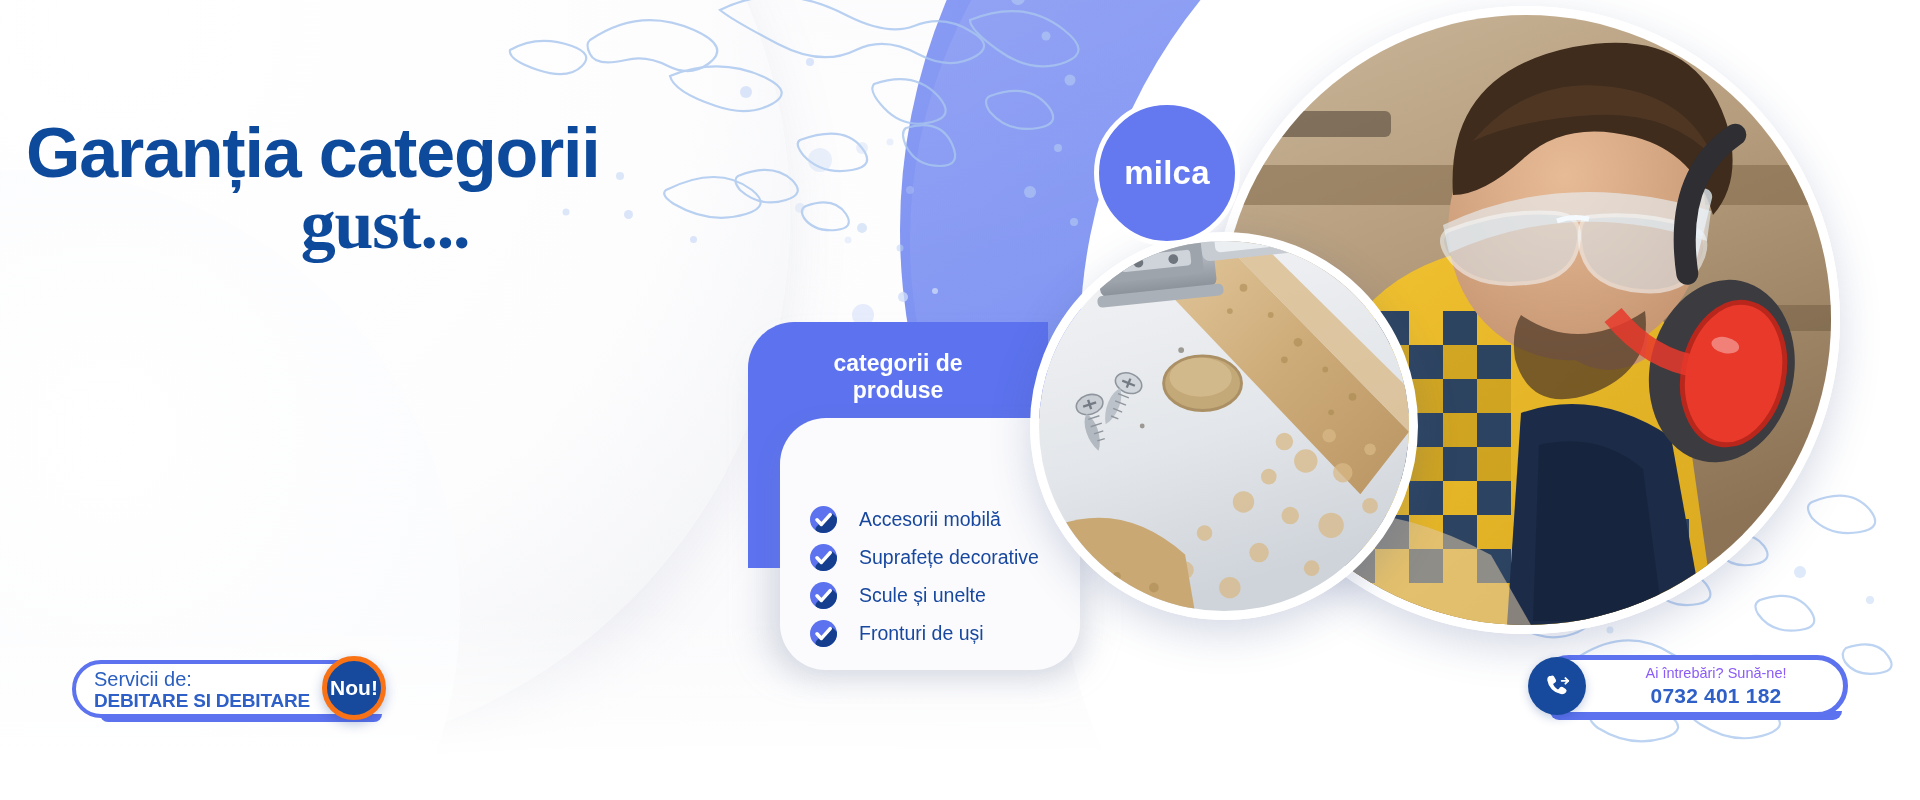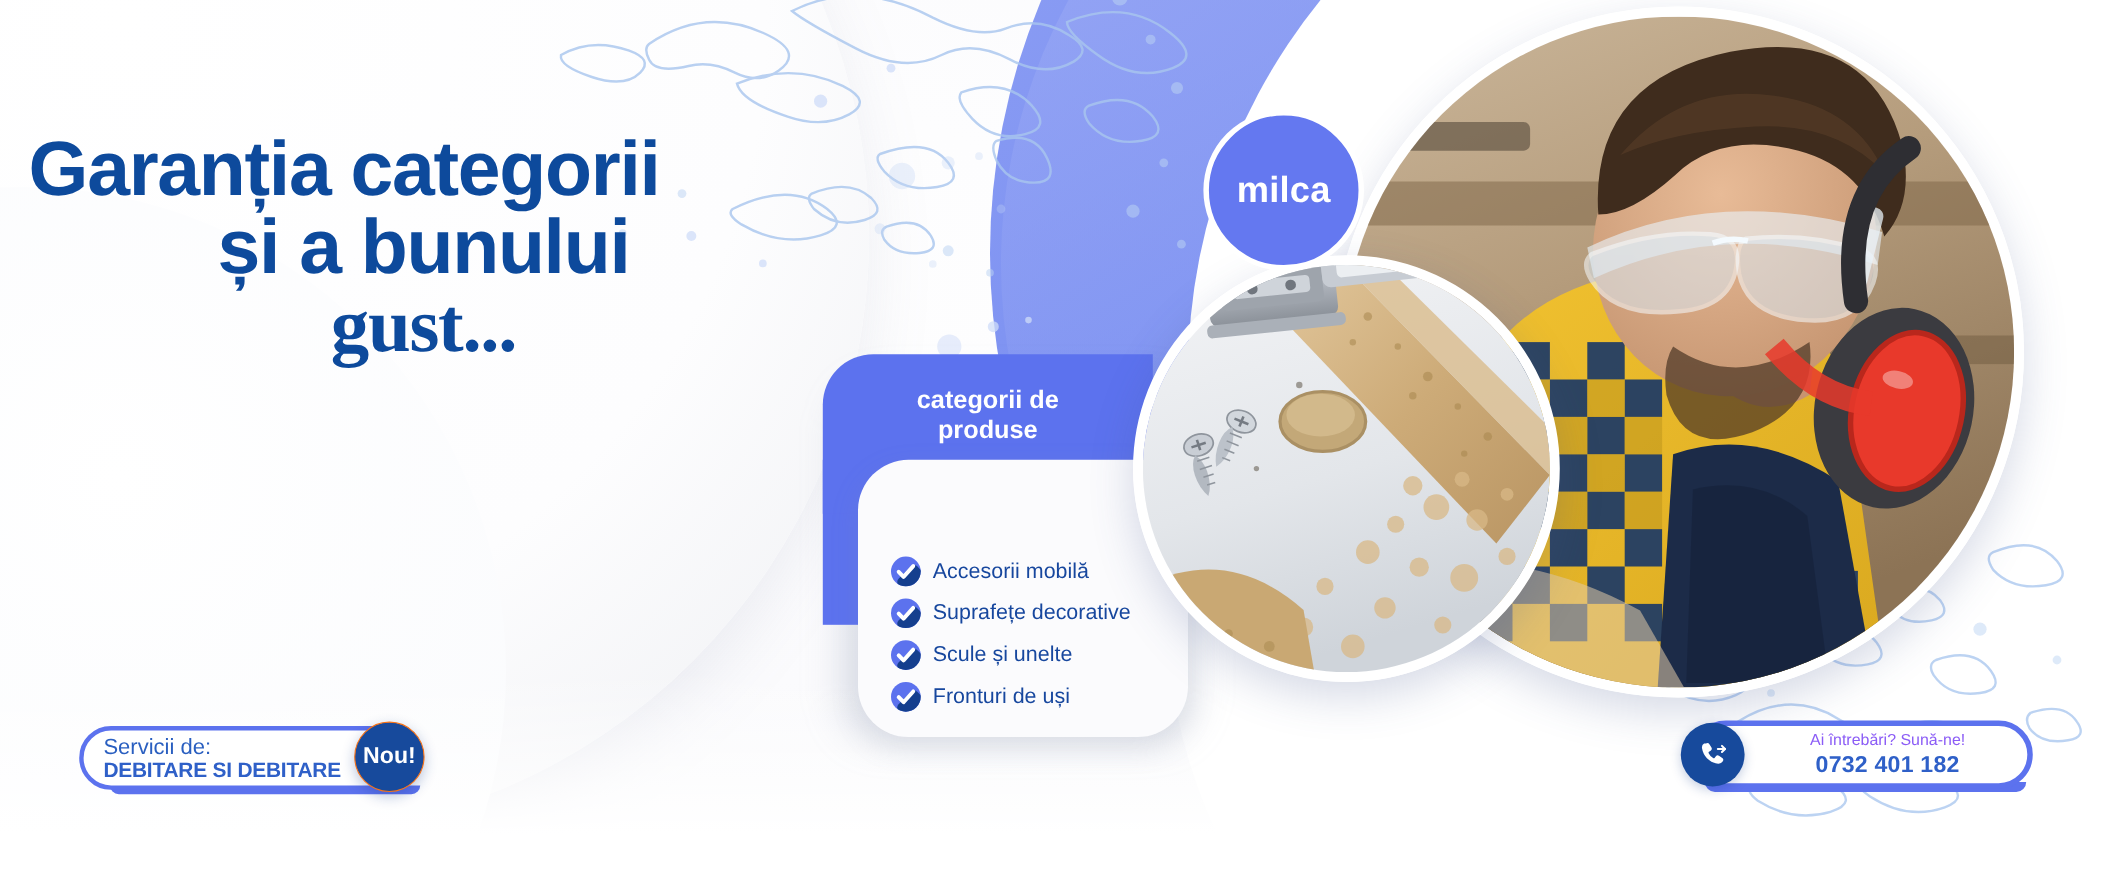--- a/index.html
+++ b/index.html
@@ -213,21 +213,21 @@
   }
   .cat-list {
     position: absolute;
     left: 62px; top: 182px;
     width: 290px;
     z-index: 5;
   }
   .cat-item {
     display: flex;
     align-items: center;
-    gap: 11px;
+    gap: 22px;
     margin-bottom: 8px;
     height: 30px;
   }
   .cat-item-label {
     color: #17479e;
     font-size: 19.5px;
     font-weight: 400;
     white-space: nowrap;
   }
   .check-badge {
@@ -322,21 +322,21 @@
     line-height: 1.12;
   }
   .svc-line1 { color: #2a5fc0; font-size: 20px; font-weight: 400; }
   .svc-line2 { color: #2f60c8; font-size: 19px; font-weight: 700; letter-spacing: -.2px; }
   .nou-badge {
     position: absolute;
     left: 250px; top: -4px;
     width: 64px; height: 64px;
     border-radius: 50%;
     background: #174a9c;
-    border: 1px solid #f97316;
+    border: 5px solid #f97316;
     box-sizing: border-box;
     color: #ffffff;
     font-size: 21px;
     font-weight: 700;
     display: flex;
     align-items: center;
     justify-content: center;
     box-shadow: 0 4px 12px rgba(20,60,140,0.3);
   }
 
@@ -477,21 +477,20 @@
     <div class="bubble" style="left:806px;top:58px;width:8px;height:8px;"></div>
     <div class="bubble" style="left:852px;top:304px;width:22px;height:22px;opacity:.5"></div>
     <div class="bubble" style="left:898px;top:292px;width:10px;height:10px;"></div>
     <div class="bubble" style="left:932px;top:288px;width:6px;height:6px;"></div>
     <div class="bubble" style="left:624px;top:210px;width:9px;height:9px;"></div>
     <div class="bubble" style="left:690px;top:236px;width:7px;height:7px;"></div>
   </div>
 
   <div class="headline">
     <span class="ln ln-1">Garanția categorii</span>
-    <span class="ln ln-2">și a bunului</span>
     <span class="ln ln-3">gust...</span>
   </div>
 
   <div class="photo photo-big">
     <svg class="photo-inner" viewBox="0 0 610 610" preserveAspectRatio="xMidYMid slice">
       <defs>
         <linearGradient id="wkshop" x1="0" y1="0" x2="0.4" y2="1">
           <stop offset="0%" stop-color="#cbb79b"></stop>
           <stop offset="45%" stop-color="#b59c7c"></stop>
           <stop offset="100%" stop-color="#8c7355"></stop>

